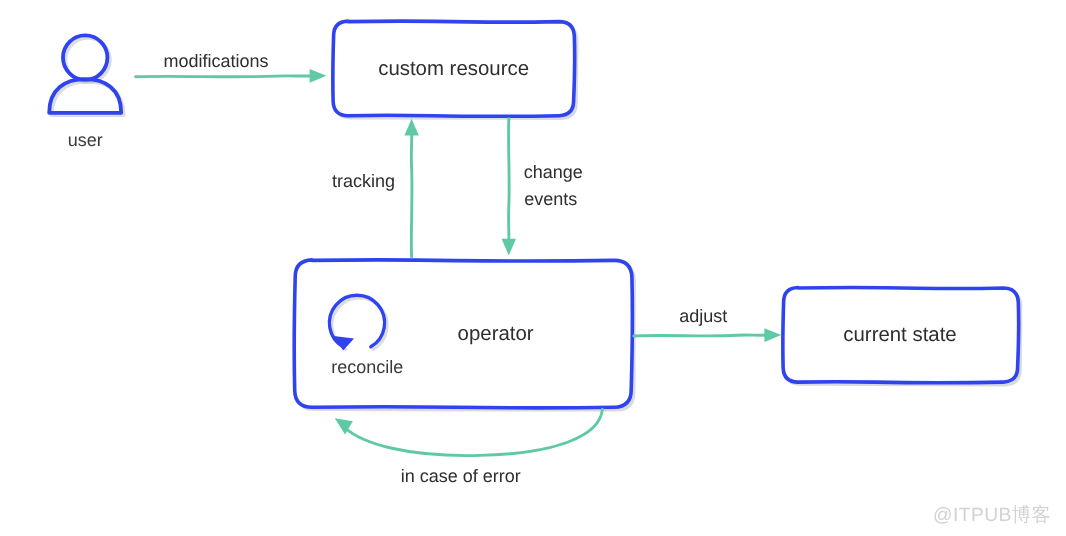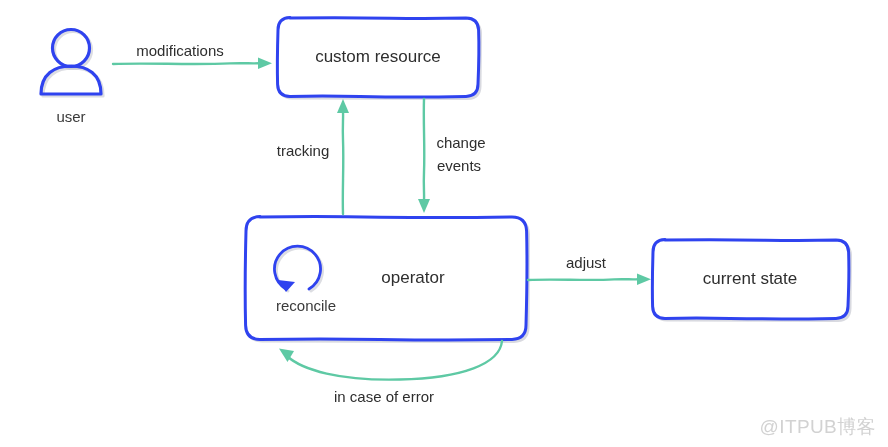--- a/index.html
+++ b/index.html
@@ -96,21 +96,21 @@
     opacity: 0.5;
   }
   .reconcile-head {
     fill: #2f43ef;
   }
   .watermark {
     position: absolute;
     right: 12px;
     bottom: 7px;
     font-family: "Liberation Sans", sans-serif;
-    font-size: 19px;
+    font-size: 16px;
     color: #d2d2d2;
     letter-spacing: 0.4px;
     user-select: none;
   }
 </style>
 </head>
 <body>
 
 <div id="canvas">
 

